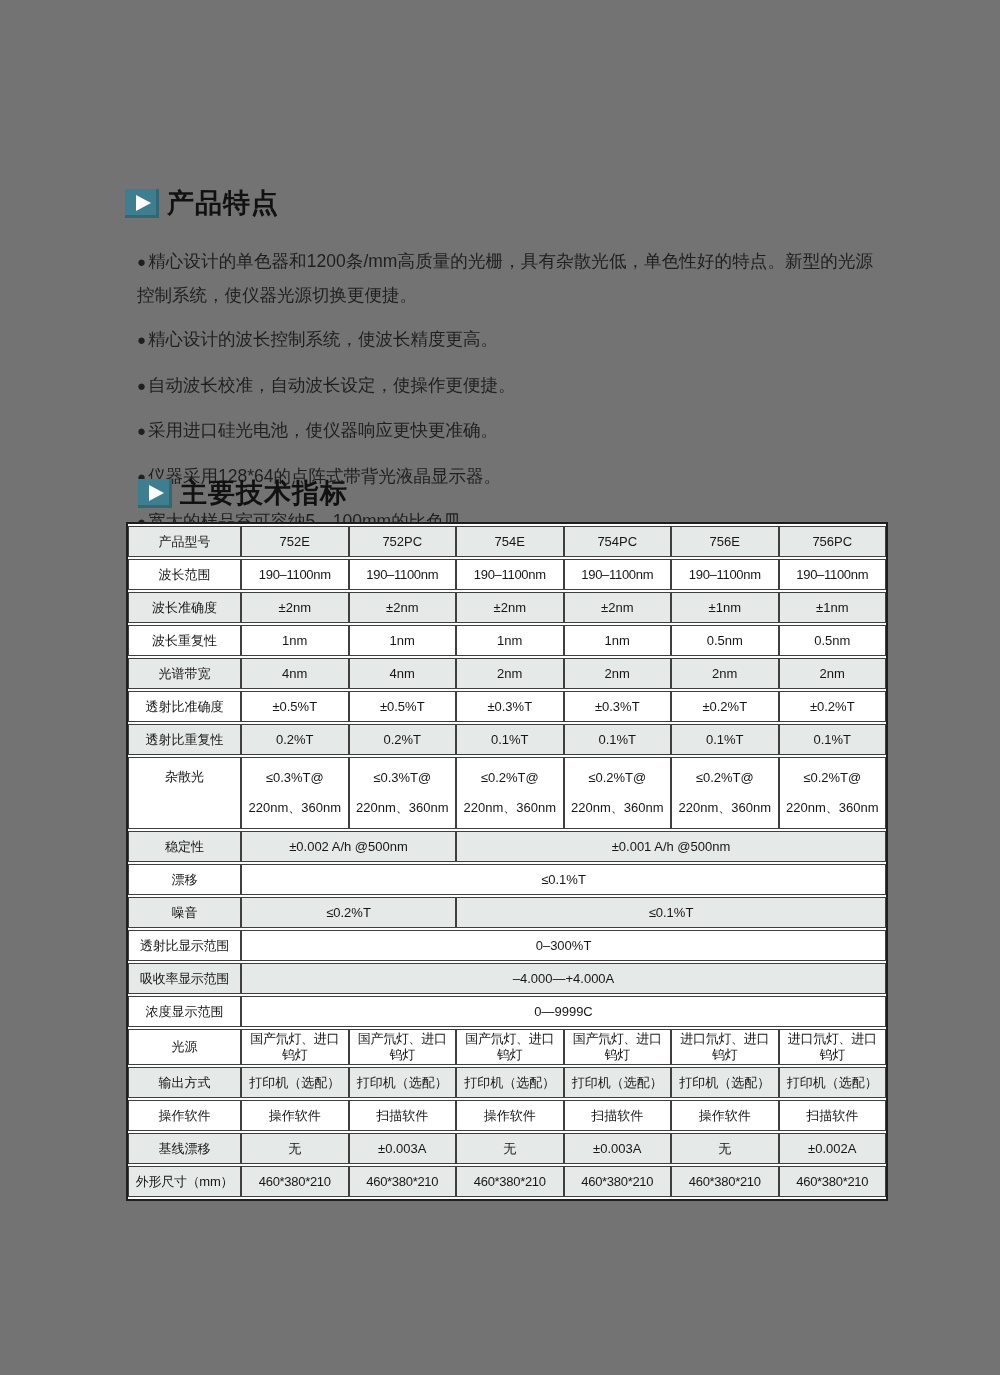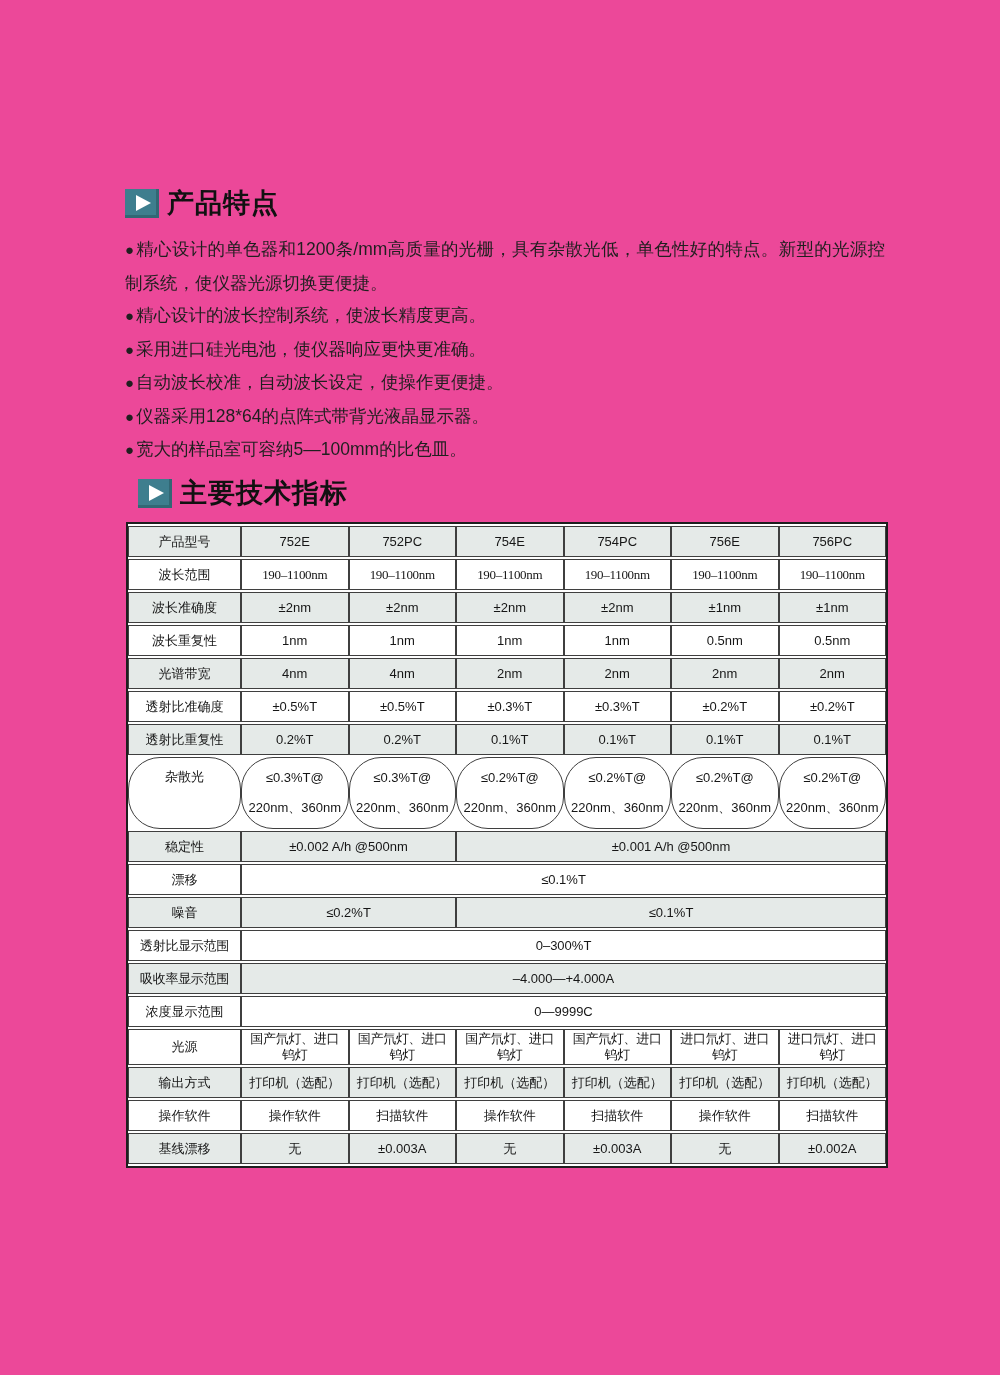--- a/index.html
+++ b/index.html
@@ -5,21 +5,21 @@
   html, body {
     margin: 0; padding: 0;
     background: #ffffff;
     font-family: "Liberation Sans", "DejaVu Sans", sans-serif;
     color: #1b1b1b;
   }
   #page {
     position: relative;
     width: 1000px;
     height: 1375px;
-    background: #ec4899;
+    background: #737373;
     overflow: hidden;
   }
   
   .section-header {
     position: absolute;
     left: 125px;
     display: flex;
     align-items: center;
   }
   .play-icon {
@@ -51,21 +51,21 @@
   #features {
     position: absolute;
     top: 233px;
     left: 125px;
     width: 760px;
   }
   .feature-item {
     font-size: 17.5px;
     line-height: 32.5px;
     color: #1f1f1f;
-    margin: 0;
+    margin: 12px;
     text-align: justify;
   }
   .bullet-glyph {
     font-size: 15px;
     margin-right: 2px;
   }
   
   #table-wrap {
     position: absolute;
     top: 522px;
@@ -88,40 +88,40 @@
     color: #161616;
     height: 27px;
     line-height: 16px;
     padding: 1px 2px;
     background: #ffffff;
     white-space: pre-line;
     overflow: hidden;
   }
   table.spec td.label { width: 107px; }
   tr.shade td { background: #e5eae8; }
-  tr.tall td { height: 58px; line-height: 30px; border-radius: 32px; }
+  tr.tall td { height: 58px; line-height: 30px; }
   tr.tall td.label { vertical-align: top; padding-top: 11px; line-height: 16px; }
-  td.small { font-size: 11.5px; letter-spacing: -0.3px; font-family: Liberation Serif, serif; }
+  td.small { font-size: 11.5px; letter-spacing: -0.3px; }
   td.model { font-size: 13.5px; }
 </style>
 </head>
 <body>
 
 <div id="page">
 
   <div class="section-header" style="top:185px;">
     <span class="play-icon"></span>
     <span class="section-title">产品特点</span>
   </div>
 
   <div id="features">
       <p class="feature-item"><span class="bullet-glyph">●</span><span>精心设计的单色器和1200条/mm高质量的光栅，具有杂散光低，单色性好的特点。新型的光源控制系统，使仪器光源切换更便捷。</span></p>
       <p class="feature-item"><span class="bullet-glyph">●</span><span>精心设计的波长控制系统，使波长精度更高。</span></p>
+      <p class="feature-item"><span class="bullet-glyph">●</span><span>自动波长校准，自动波长设定，使操作更便捷。</span></p>
       <p class="feature-item"><span class="bullet-glyph">●</span><span>采用进口硅光电池，使仪器响应更快更准确。</span></p>
-      <p class="feature-item"><span class="bullet-glyph">●</span><span>自动波长校准，自动波长设定，使操作更便捷。</span></p>
       <p class="feature-item"><span class="bullet-glyph">●</span><span>仪器采用128*64的点阵式带背光液晶显示器。</span></p>
       <p class="feature-item"><span class="bullet-glyph">●</span><span>宽大的样品室可容纳5—100mm的比色皿。</span></p>
     </div>
 
   <div class="section-header" style="top:475px;padding-left:13px;">
     <span class="play-icon"></span>
     <span class="section-title">主要技术指标</span>
   </div>
 
   <div id="table-wrap">
@@ -260,17 +260,26 @@
           </tr>
           <tr class="shade">
             <td class="label">基线漂移</td>
             <td>无</td>
             <td>±0.003A</td>
             <td>无</td>
             <td>±0.003A</td>
             <td>无</td>
             <td>±0.002A</td>
           </tr>
+          <tr class="shade">
+            <td class="label small">外形尺寸（mm）</td>
+            <td class="small">460*380*210</td>
+            <td class="small">460*380*210</td>
+            <td class="small">460*380*210</td>
+            <td class="small">460*380*210</td>
+            <td class="small">460*380*210</td>
+            <td class="small">460*380*210</td>
+          </tr>
         </tbody>
     </table>
   </div>
 
 </div>
 
 </body></html>

